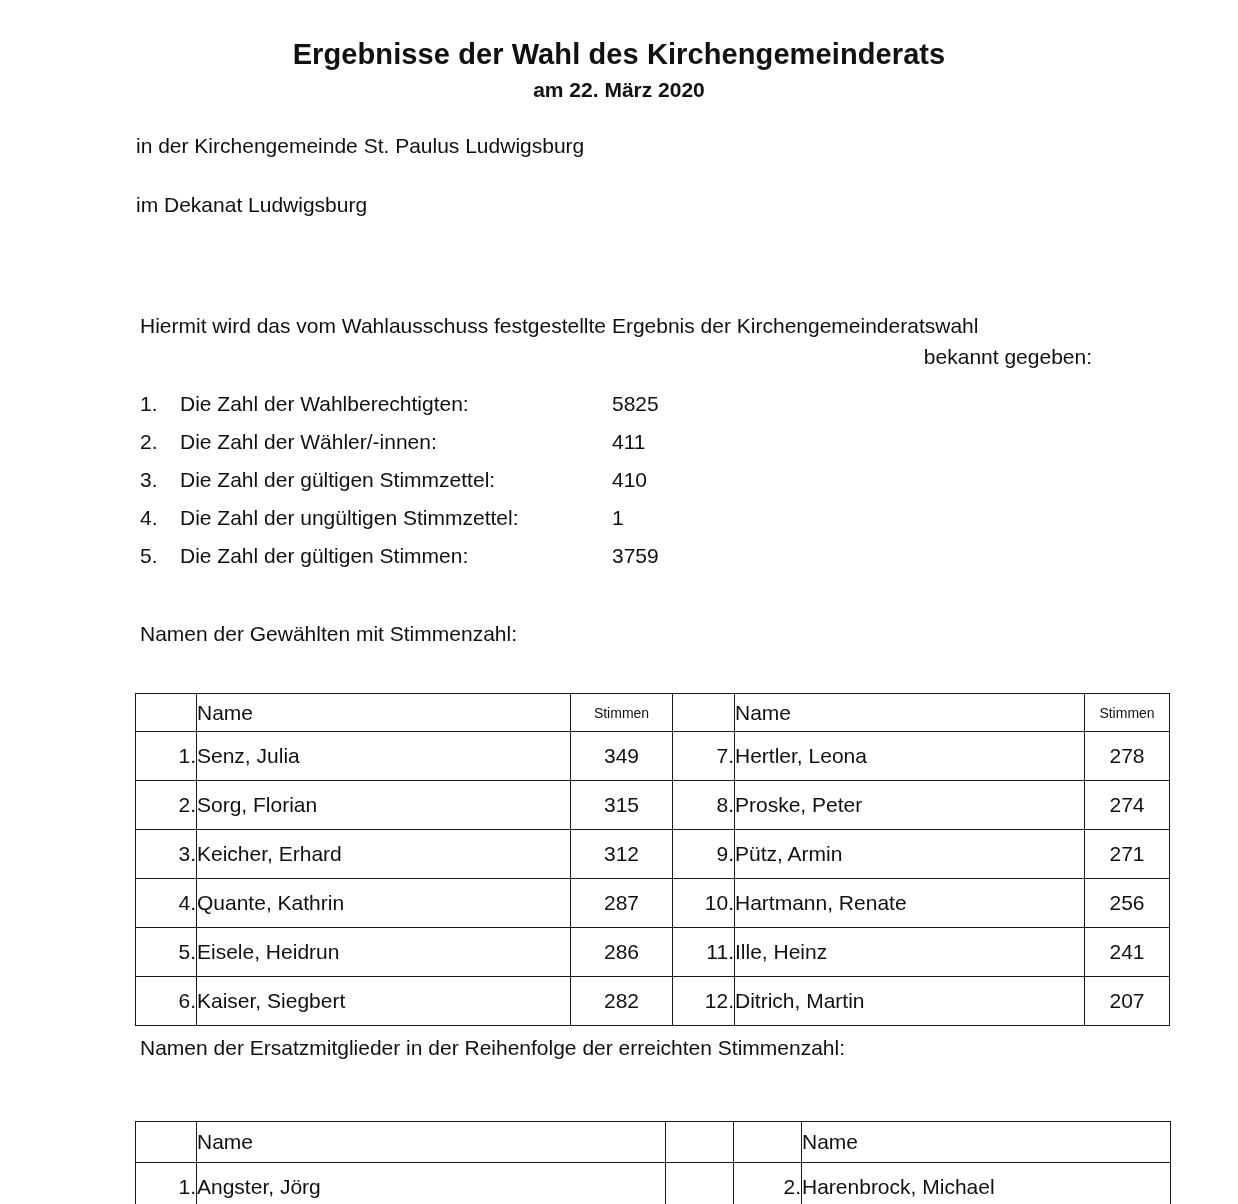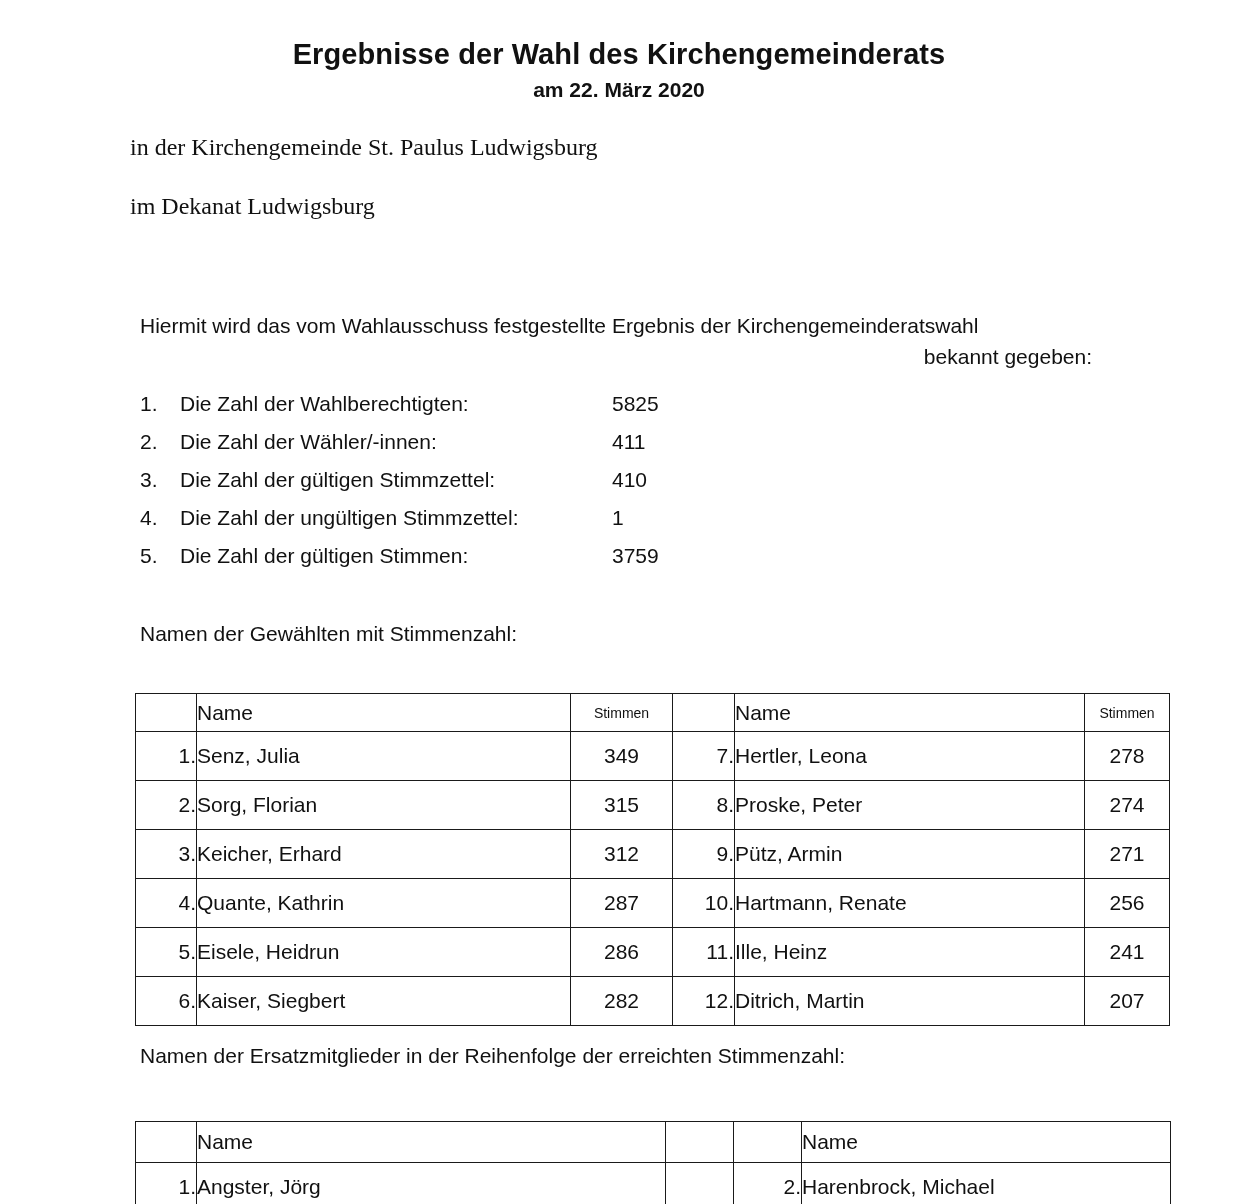--- a/index.html
+++ b/index.html
@@ -41,24 +41,23 @@
     top: 78px;
     width: 1238px;
     text-align: center;
     font-size: 21px;
     font-weight: bold;
   }
 
   
   .intro-line {
     position: absolute;
-    left: 130px;
-    font-size: 24px;
+    left: 136px;
+    font-size: 21px;
     white-space: nowrap;
-    font-family: Liberation Serif, serif;
   }
   .intro-parish { top: 134px; }
   .intro-deanery { top: 193px; }
 
   
   .declaration {
     position: absolute;
     left: 140px;
     top: 310px;
     width: 952px;
@@ -101,21 +100,21 @@
   }
 
   
   .section-caption {
     position: absolute;
     left: 140px;
     font-size: 21px;
     white-space: nowrap;
   }
   .caption-elected { top: 622px; }
-  .caption-substitutes { top: 1036px; margin-top: 8px; }
+  .caption-substitutes { top: 1036px; }
 
   
   table.result-table {
     position: absolute;
     border-collapse: collapse;
     table-layout: fixed;
     font-size: 21px;
     margin-top: 36px;
   }
   table.result-table td,

